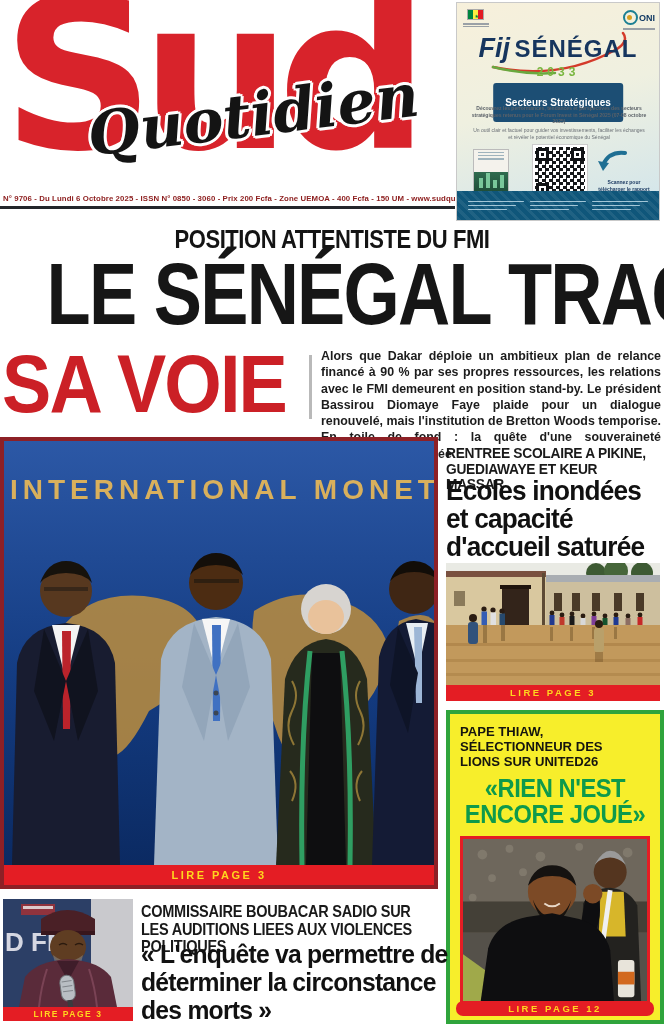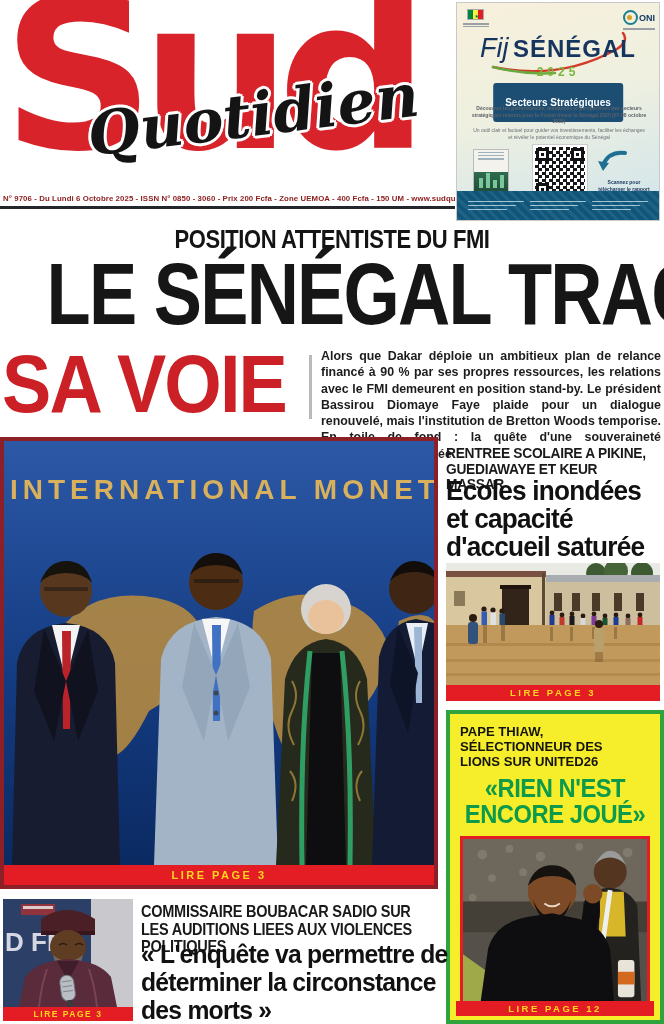--- a/index.html
+++ b/index.html
@@ -42,21 +42,21 @@
   .f-red{background:#e31b23;}
   .f-star{position:absolute; left:1.5px; top:3px; font-size:5px; color:#00853f; font-style:normal;}
   .ad-flag-caption { position:absolute; left:4px; top:19px; width:30px; }
   .ad-flag-caption i{display:block; height:1.5px; background:#9aa0a6; margin:1px 2px;}
   .ad-oni { position:absolute; right:0; top:5px; width:40px; text-align:center; }
   .ad-oni .ring { width:15px; height:15px; border:2.5px solid #1b7f93; border-radius:50%; display:inline-block; vertical-align:middle; position:relative;}
   .ad-oni .ring i{position:absolute; left:2.5px; top:2.5px; width:5px; height:5px; background:#d8a020; border-radius:50%;}
   .ad-oni .oni-txt { display:inline-block; font-size:9px; font-weight:bold; color:#123a63; vertical-align:middle; margin-left:1px;}
   .ad-oni .oni-sub { height:1.5px; background:#9aa0a6; margin:2px 4px 0;}
   .ad-logo { position:absolute; left:0; top:30px; width:100%; text-align:center; }
-  .ad-logo .fij { font-size:27px; font-weight:normal; font-style:italic; color:#16355e; letter-spacing:0px;}
+  .ad-logo .fij { font-size:27px; font-weight:bold; font-style:italic; color:#16355e; letter-spacing:0px;}
   .ad-logo .sen { font-size:24px; font-weight:bold; color:#16355e; letter-spacing:1px;}
   .ad-swoosh { position:absolute; left:28px; top:26px; width:150px; height:46px; pointer-events:none;}
   .ad-year { position:absolute; left:0; top:62px; width:100%; text-align:center;
     font-size:12px; font-weight:bold; color:#79b63e; letter-spacing:4px; }
   .ad-btn { position:absolute; left:50%; top:80px; transform:translateX(-50%);
     background:#1c4e74; color:#fff; font-size:10px; font-weight:bold;
     padding:14px 12px; border-radius:3px; white-space:nowrap; }
   .ad-p { position:absolute; left:14px; width:176px; font-size:5px; line-height:6.5px;
     color:#5b6168; text-align:center; font-weight:bold;}
   .ad-p1 { top:102px; }
@@ -139,21 +139,21 @@
     background:#f7ee2b; border:4px solid #2fa43c;
   }
   .fb-kicker { margin:10px 10px 0; font-size:13.5px; line-height:15px; font-weight:bold; color:#15150f;
     transform:scaleX(0.97); transform-origin:left top;}
   .fb-headline { margin:6px 2px 0; text-align:center; font-size:25px; line-height:26px;
     font-weight:bold; color:#0e9a4b; letter-spacing:-0.5px;
     transform:scaleX(0.95); transform-origin:center top;}
   .fb-photo { position:absolute; left:10px; top:122px; width:190px; height:170px;
     border:3px solid #e41d24; background:#6e675c;}
   .fb-photo svg{ display:block; width:100%; height:100%; }
-  .yellow-box .banner { position:absolute; left:6px; right:6px; bottom:4px; height:15px; font-size:9.5px; line-height:15px;}
+  .yellow-box .banner { position:absolute; left:6px; right:6px; bottom:4px; height:15px; font-size:9.5px; line-height:15px;border-radius:7px;}
 
   
   .sadio-photo { position:absolute; left:3px; top:899px; width:130px; height:122px; background:#2c3f66;}
   .sadio-photo svg{ display:block; width:100%; height:calc(100% - 14px);}
   .sadio-photo .banner{ position:absolute; left:0; right:0; bottom:0; height:14px; font-size:8.5px; line-height:14px; letter-spacing:1.5px;}
   .sadio-kicker {
     position:absolute; left:141px; top:903px; width:320px;
     font-size:16.5px; line-height:17.5px; font-weight:bold; color:#191919;
     transform:scaleX(0.88); transform-origin:left top; letter-spacing:-0.3px;
   }
@@ -190,21 +190,21 @@
       <div class="oni-sub"></div>
     </div>
     <svg class="ad-swoosh" viewBox="0 0 150 46">
       <path d="M8 38 Q 75 52 132 20 Q 144 12 138 4" fill="none" stroke="#d43a2a" stroke-width="2.5" stroke-linecap="round"></path>
       <path d="M8 38 Q 40 46 70 44" fill="none" stroke="#69a83f" stroke-width="2.5" stroke-linecap="round"></path>
     </svg>
     <div class="ad-logo">
       <span class="fij">Fij</span>
       <span class="sen">SÉNÉGAL</span>
     </div>
-    <div class="ad-year">2025</div>
+    <div class="ad-year">2033</div>
     <div class="ad-btn">Secteurs Stratégiques</div>
     <div class="ad-p ad-p1">Découvrez les performances, tendances et perspectives des secteurs stratégiques retenus pour le Forum Invest in Sénégal 2025 (07-08 octobre 2025)</div>
     <div class="ad-p ad-p2">Un outil clair et factuel pour guider vos investissements, faciliter les échanges et révéler le potentiel économique du Sénégal</div>
     <div class="ad-thumb">
       <div class="t-lines">
           <i></i>
           <i></i>
           <i></i>
         </div>
       <div class="t-city">

